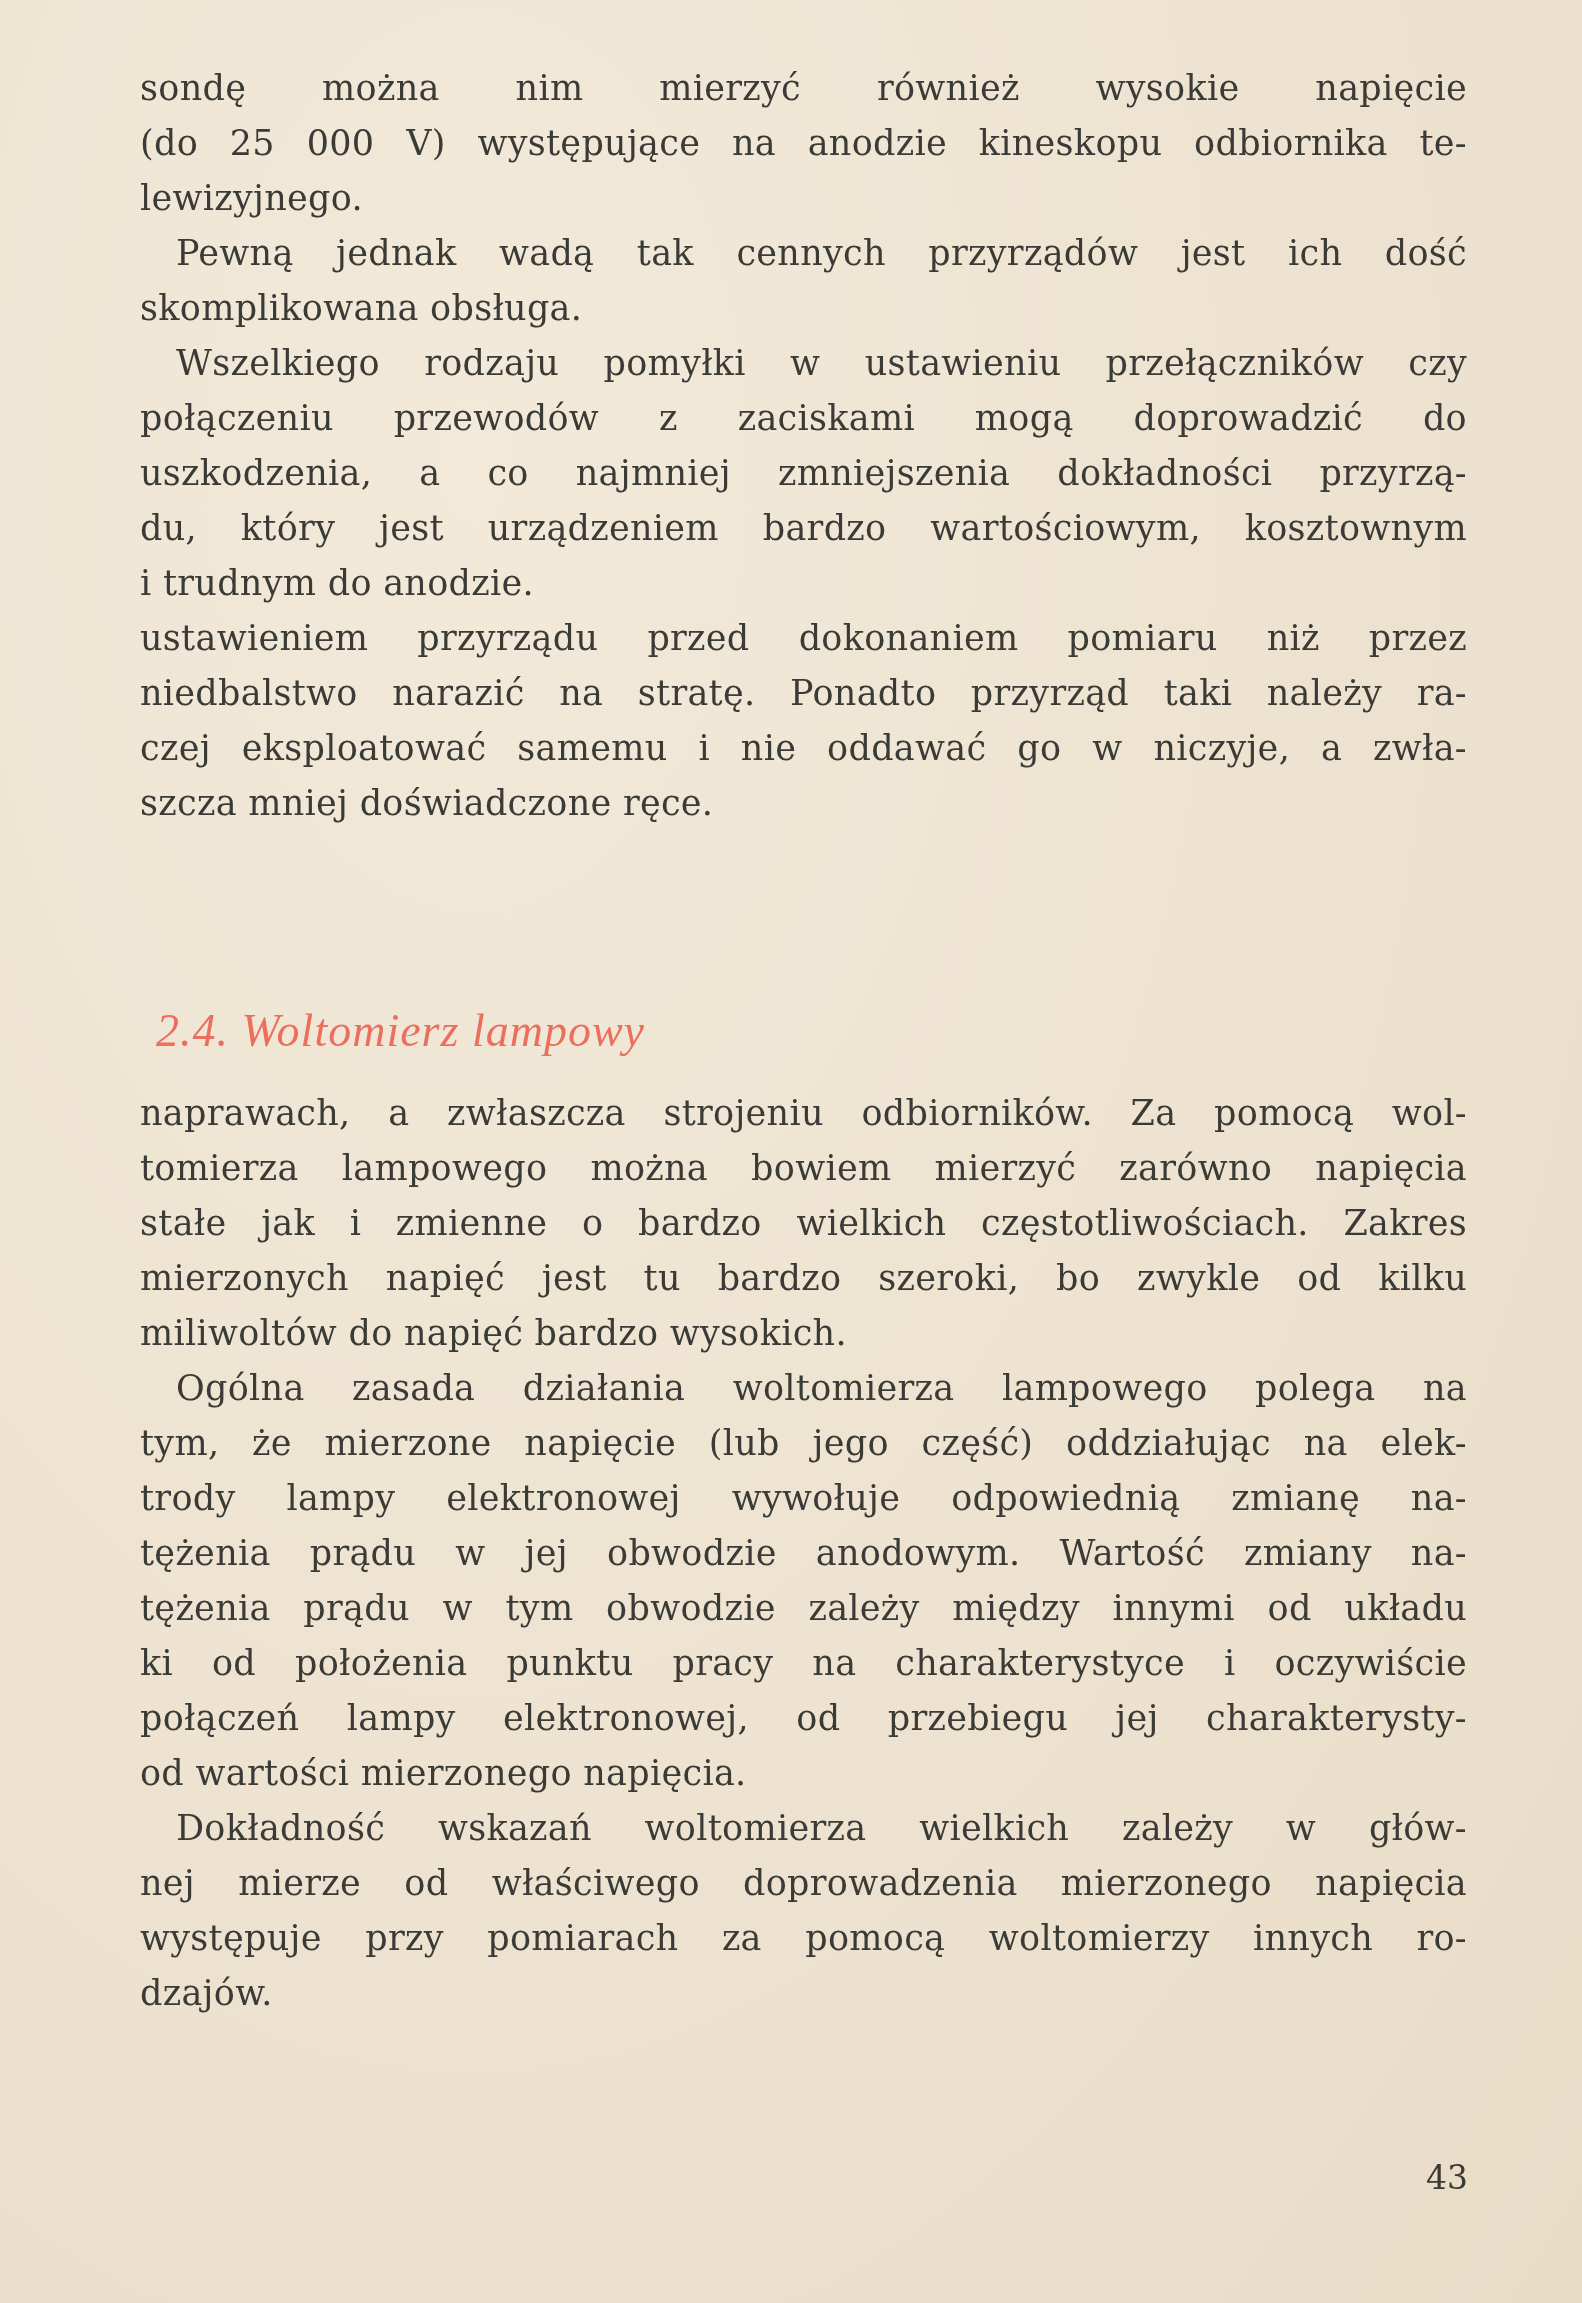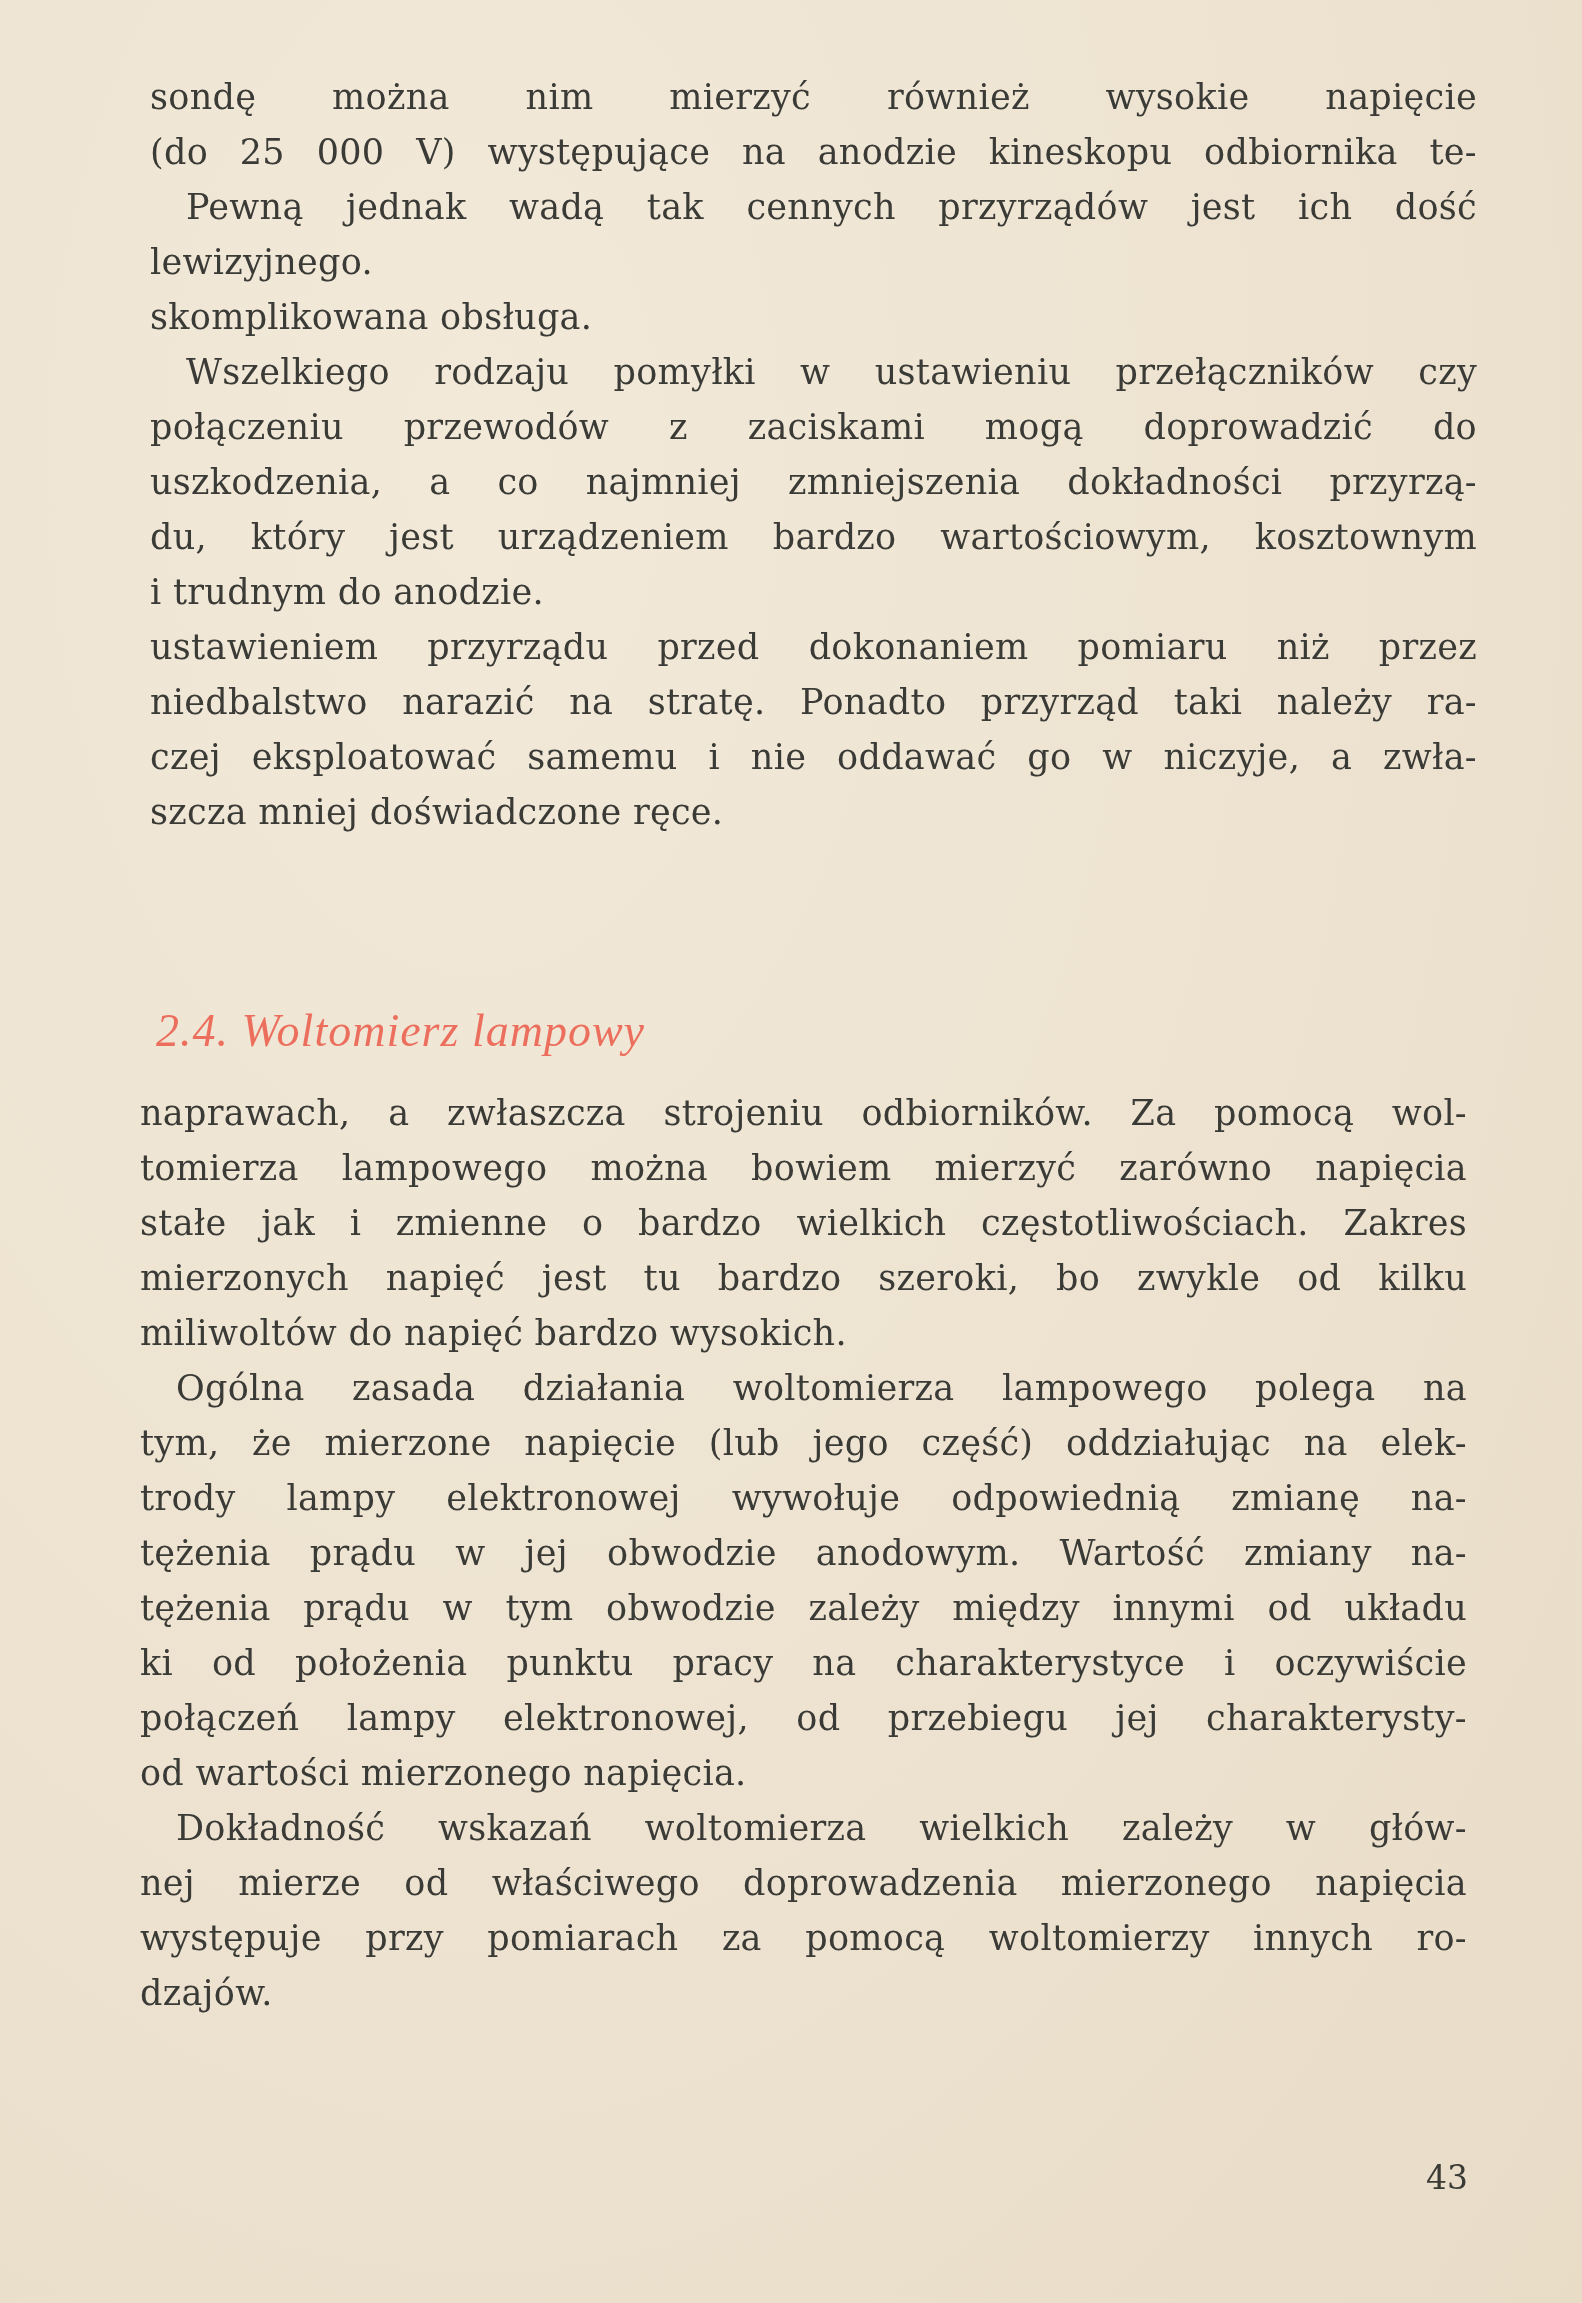--- a/index.html
+++ b/index.html
@@ -5,35 +5,35 @@
   html,body{margin:0;padding:0;}
   body{width:1582px;height:2303px;background:#efe4d2;position:relative;overflow:hidden;
     font-family:"DejaVu Serif","Liberation Serif",serif;color:#3a3a36;}
   .page{position:absolute;left:0;top:0;width:1582px;height:2303px;
     background:radial-gradient(ellipse at 30% 20%,#f2e9d9 0%,#ede2cf 60%,#e8dcc7 100%);}
   .text{position:absolute;left:140px;width:1327px;}
   .line{display:block;height:55px;line-height:55px;font-size:35px;white-space:nowrap;
     text-align:justify;text-align-last:justify;letter-spacing:0.3px;}
   .line.last{text-align-last:left;}
   .line.indent{padding-left:36px;}
-  #block1{top:70px;margin-left:10px;}
+  #block1{top:61px;}
   .heading{position:absolute;left:156px;top:1004px;font-family:"Liberation Serif","DejaVu Serif",serif;
     font-style:italic;font-size:46px;color:#ec6f5e;letter-spacing:1px;}
   #block2{top:1086px;}
   .pagenum{position:absolute;left:1426px;top:2158px;font-size:33px;color:#3a3a36;}
 </style>
 </head>
 <body>
 
 <div class="page">
   <div class="text" id="block1">
       <span class="line">sondę można nim mierzyć również wysokie napięcie</span>
       <span class="line">(do 25 000 V) występujące na anodzie kineskopu odbiornika te-</span>
+      <span class="line last">lewizyjnego.</span>
       <span class="line indent">Pewną jednak wadą tak cennych przyrządów jest ich dość</span>
-      <span class="line last">lewizyjnego.</span>
       <span class="line last">skomplikowana obsługa.</span>
       <span class="line indent">Wszelkiego rodzaju pomyłki w ustawieniu przełączników czy</span>
       <span class="line">połączeniu przewodów z zaciskami mogą doprowadzić do</span>
       <span class="line">uszkodzenia, a co najmniej zmniejszenia dokładności przyrzą-</span>
       <span class="line">du, który jest urządzeniem bardzo wartościowym, kosztownym</span>
       <span class="line last">i trudnym do anodzie.</span>
       <span class="line">ustawieniem przyrządu przed dokonaniem pomiaru niż przez</span>
       <span class="line">niedbalstwo narazić na stratę. Ponadto przyrząd taki należy ra-</span>
       <span class="line">czej eksploatować samemu i nie oddawać go w niczyje, a zwła-</span>
       <span class="line last">szcza mniej doświadczone ręce.</span>

